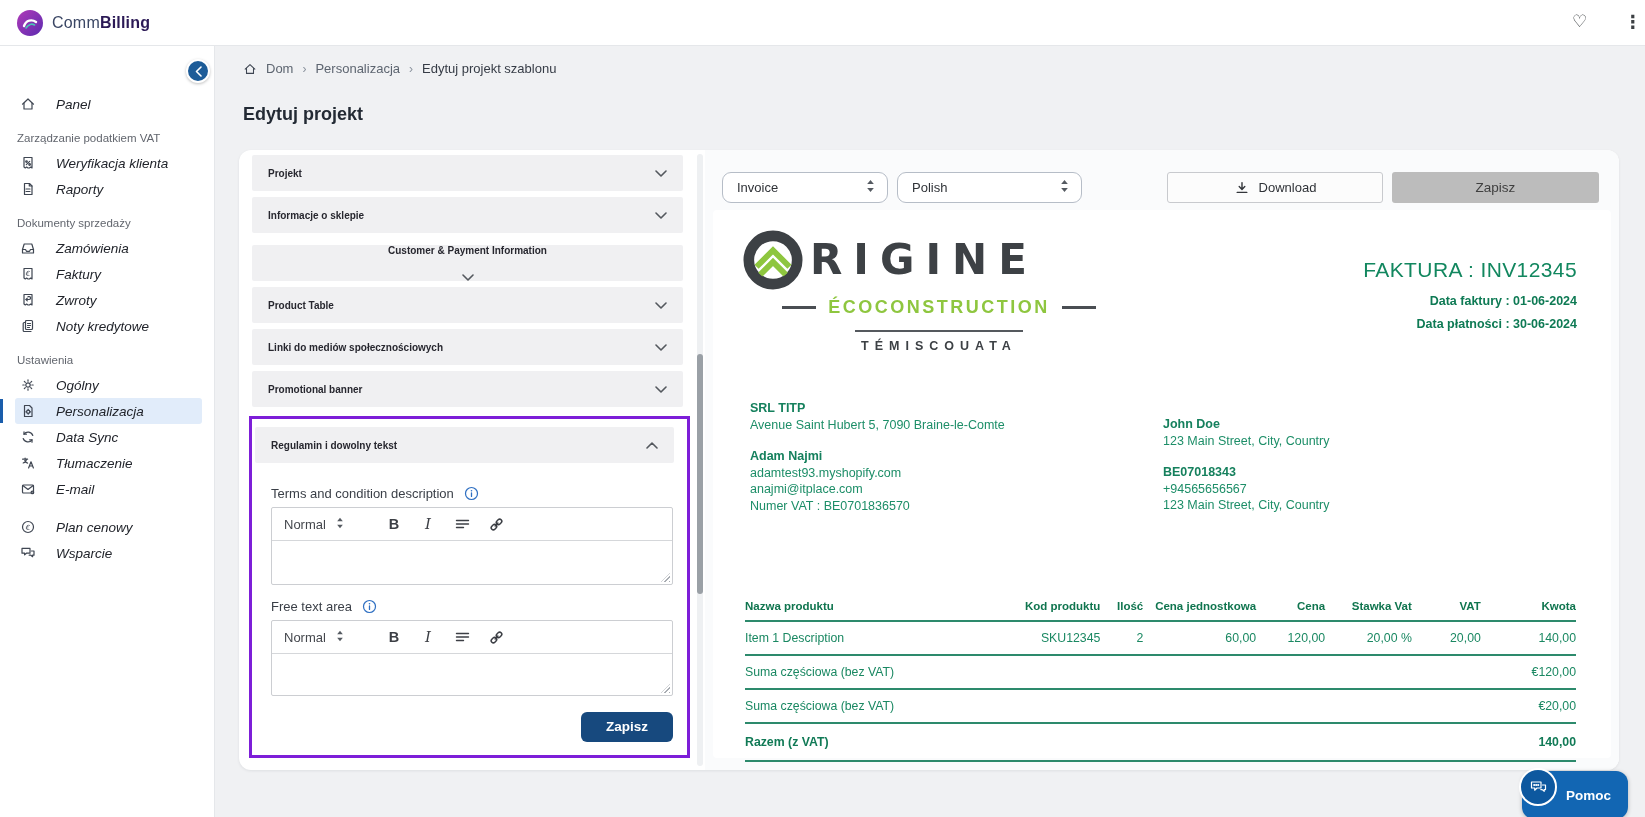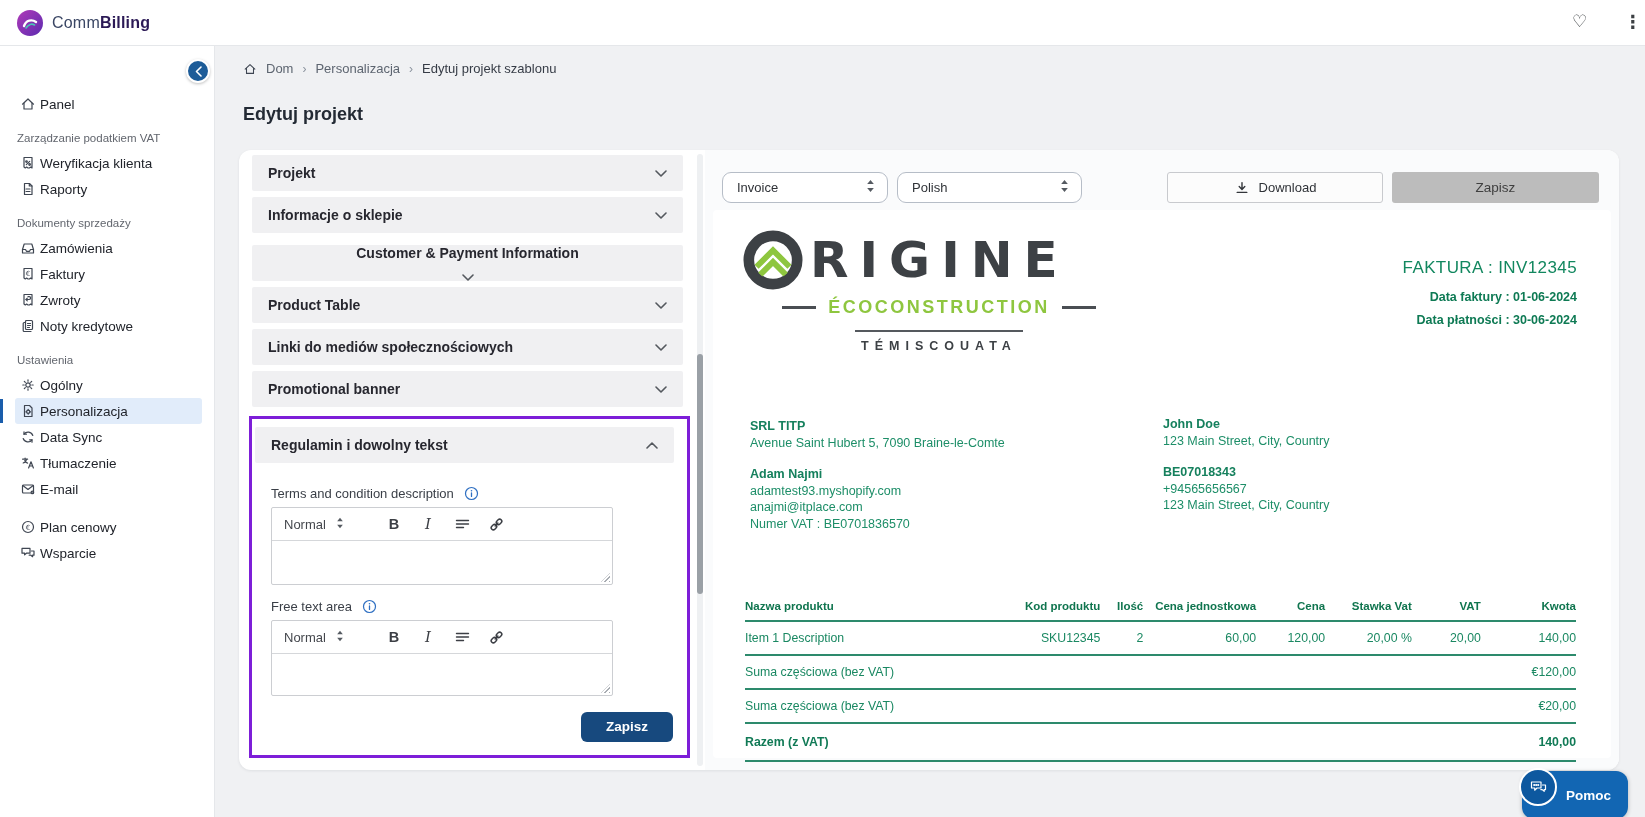--- a/index.html
+++ b/index.html
@@ -14,21 +14,21 @@
   .brand-suffix { color:#2c1a56; font-weight:700; }
   .top-ic { position:absolute; top:11px; font-size:18px; color:#3c4043; line-height:22px; cursor:pointer; }
   .heart { left:1572px; font-size:17px; }
   .kebab { left:1624px; font-weight:700; }
 
   
   .sidebar { position:absolute; left:0; top:46px; width:215px; height:771px; background:#fff; border-right:1px solid #e5e7ea; z-index:20; }
   .collapse-btn { position:absolute; left:186px; top:13px; width:24px; height:24px; border-radius:50%; background:#1d5c98; border:2px solid #fff; color:#fff; display:flex; align-items:center; justify-content:center; font-size:12px; box-shadow:0 1px 3px rgba(0,0,0,.25); cursor:pointer; z-index:25; }
   .side-list { padding:45px 12px 0 15px; }
   .side-sec { margin:15px 0 3px 2px; height:15px; font-size:11.5px; color:#62666e; }
-  .side-item { height:26px; display:flex; align-items:center; gap:4px; padding-left:5px; font-size:13.5px; color:#21242b; border-radius:3px; cursor:pointer; position:relative; }
+  .side-item { height:26px; display:flex; align-items:center; gap:20px; padding-left:5px; font-size:13.5px; color:#21242b; border-radius:3px; cursor:pointer; position:relative;font-style:italic; }
   .side-item.active { background:#e1ecfa; }
   .side-item.active::before { content:""; position:absolute; left:-15px; top:1px; bottom:1px; width:3px; background:#1a5dab; }
   .sicon { width:16px; height:16px; display:inline-flex; flex:none; }
   .sicon svg * { stroke:#3f4652; fill:none; stroke-width:1.2; stroke-linecap:round; stroke-linejoin:round; }
   .sicon svg .fil { fill:#3f4652; stroke:none; font-family:"DejaVu Sans",sans-serif; }
   .side-gap { height:12px; }
 
   
   .main { position:absolute; left:215px; top:46px; width:1430px; height:771px; }
   .breadcrumb { position:absolute; left:28px; top:15px; display:flex; align-items:center; gap:9px; font-size:13px; color:#5d6570; }
@@ -36,32 +36,32 @@
   .crumb-sep { color:#8b939e; font-size:12px; }
   .crumb-current { color:#363c46; }
   .page-title { position:absolute; left:28px; top:58px; font-size:18px; font-weight:700; color:#232a34; }
 
   .card { position:absolute; left:24px; top:104px; width:1380px; height:620px; background:#fff; border-radius:12px; box-shadow:0 1px 3px rgba(16,24,40,.08); }
 
   
   .acc-col { position:absolute; left:13px; top:5px; width:431px; }
   .acc-header { height:36px; background:#f0f0f2; border-radius:2px; display:flex; align-items:center; justify-content:space-between; padding:0 16px; margin-bottom:6px; cursor:pointer; }
   .acc-header.gap-lg { margin-top:12px;flex-direction:column; }
-  .acc-title { font-size:14px; font-weight:700; color:#27272f; }
+  .acc-title { font-size:10px; font-weight:700; color:#27272f; }
   .chev { display:inline-flex; }
   .chev svg path { stroke:#54585e; stroke-width:1.6; fill:none; stroke-linecap:round; stroke-linejoin:round; }
 
   
   .highlight-box { position:absolute; left:10px; top:266px; width:441px; height:342px; border:3px solid #7d1ed8; background:#fff; }
   .hb-inner { padding:8px 13px 0 3px; }
   .hb-header { height:36px; background:#f0f0f2; border-radius:2px; display:flex; align-items:center; justify-content:space-between; padding:0 16px; cursor:pointer; }
   .field-label { margin:23px 0 6px 16px; font-size:13px; color:#3a3f47; display:flex; align-items:center; gap:10px; }
   .field-label.second { margin-top:14px; }
   .info-ic { display:inline-flex; cursor:pointer; }
-  .editor { margin-left:16px; width:342px; border:1px solid #ccced2; border-radius:2px; background:#fff; }
+  .editor { margin-left:16px; width:402px; border:1px solid #ccced2; border-radius:2px; background:#fff; }
   .ed-toolbar { height:33px; border-bottom:1px solid #d5d7da; display:flex; align-items:center; padding:0 12px; gap:10px; }
   .ed-style { font-size:13px; color:#44474d; display:flex; align-items:center; gap:10px; cursor:pointer; min-width:88px; }
   .ed-btn { width:24px; height:24px; display:flex; align-items:center; justify-content:center; cursor:pointer; color:#3c3f45; }
   .ed-bold { font-weight:800; font-size:14.5px; }
   .ed-italic { font-family:"DejaVu Serif",serif; font-style:italic; font-size:15px; }
   .ed-btn svg * { stroke:#3c3f45; fill:none; stroke-width:1.4; stroke-linecap:round; }
   .ed-area { position:relative; height:43px; }
   .ed-area.h2 { height:41px; }
   .ed-area textarea { width:100%; height:100%; border:none; resize:none; outline:none; background:transparent; }
   .rz { position:absolute; right:2px; bottom:2px; width:9px; height:9px; background:repeating-linear-gradient(135deg,transparent 0 2px,#a9adb3 2px 3.2px); clip-path:polygon(100% 0,100% 100%,0 100%); }
@@ -79,32 +79,32 @@
   .sel-lang { left:192px; width:185px; }
   .updn svg path { fill:#555a61; }
   .btn-download { position:absolute; left:462px; top:22px; width:216px; height:31px; background:#fcfcfc; border:1px solid #c8cace; border-radius:3px; display:flex; align-items:center; justify-content:center; gap:9px; font-size:13px; color:#2f3237; cursor:pointer; }
   .btn-download svg path { stroke:#33363b; stroke-width:1.4; fill:none; stroke-linecap:round; stroke-linejoin:round; }
   .btn-save-gray { position:absolute; left:687px; top:22px; width:207px; height:31px; background:#bcbcbc; border:none; border-radius:3px; font-size:13.5px; color:#3f3f3f; cursor:pointer; }
 
   
   .sheet { position:absolute; left:8px; top:60px; width:898px; height:548px; background:#fff; border-radius:4px; }
   .inv-logo { position:absolute; left:30px; top:20px; width:392px; }
   .logo-row1 { display:flex; align-items:center; gap:7px; }
-  .logo-word { font-family:"DejaVu Sans",sans-serif; font-size:50px; font-weight:800; letter-spacing:11px; color:#3d4145; line-height:60px; }
+  .logo-word { font-family:"DejaVu Sans",sans-serif; font-size:42px; font-weight:800; letter-spacing:11px; color:#3d4145; line-height:60px; }
   .logo-row2 { margin-top:7px; display:flex; align-items:center; justify-content:center; gap:12px; }
   .logo-dash { width:34px; height:3px; background:#4a4e53; }
   .logo-tag { font-size:18px; font-weight:700; letter-spacing:2.5px; color:#8ec63f; }
   .logo-rule { width:168px; height:2px; background:#55595e; margin:12px auto 0; }
   .logo-region { margin-top:7px; text-align:center; font-size:12.5px; font-weight:700; letter-spacing:6px; color:#3d4145; }
   .inv-meta { position:absolute; right:34px; top:48px; text-align:right; }
-  .inv-title { font-size:17px; color:#12875f; letter-spacing:.4px; }
+  .inv-title { font-size:21px; color:#12875f; letter-spacing:.4px; }
   .inv-date { margin-top:12px; font-size:12.5px; font-weight:700; color:#0e7a54; }
   .inv-date + .inv-date { margin-top:9px; }
   .addr { position:absolute; font-size:12.5px; color:#1d8e68; line-height:16.5px; }
-  .addr-seller { left:37px; top:208px; }
+  .addr-seller { left:37px; top:190px; }
   .addr-customer { left:450px; top:206px; }
   .addr .b { font-weight:700; color:#15805d; }
   .addr .sp { height:15px; }
   .inv-table { position:absolute; left:32px; top:378px; width:831px; border-collapse:collapse; }
   .inv-table th { font-size:11.5px; font-weight:700; color:#10754f; padding:12px 0 8px; border-bottom:2px solid #2d8a6c; text-align:right; }
   .inv-table th:first-child { text-align:left; }
   .inv-table td { font-size:12.3px; color:#1a8862; text-align:right; border-bottom:2px solid #2d8a6c; padding:9px 0; }
   .inv-table td:first-child { text-align:left; }
   .inv-table .tot-label { padding-right:0; }
   .inv-table .razem td { font-weight:700; color:#117a56; padding:11px 0; }

